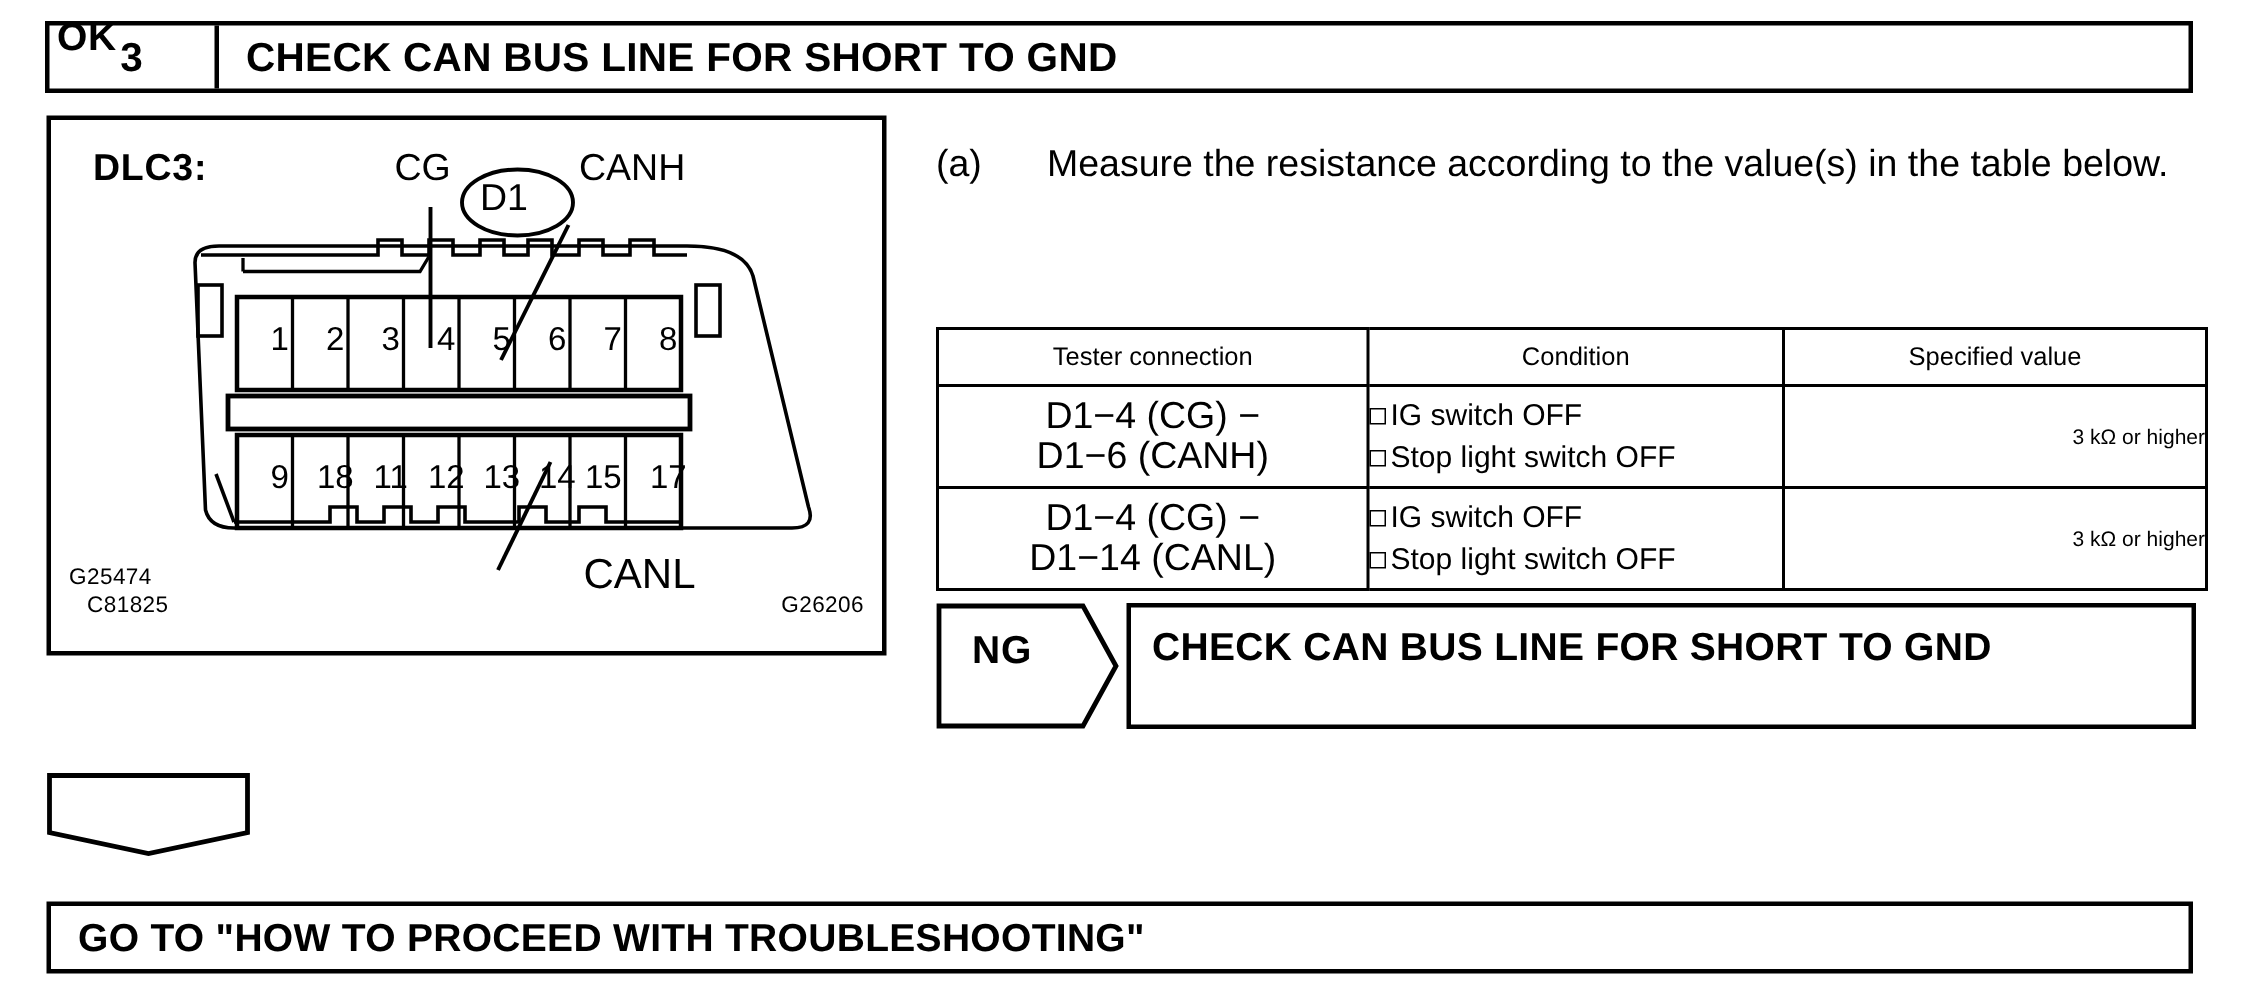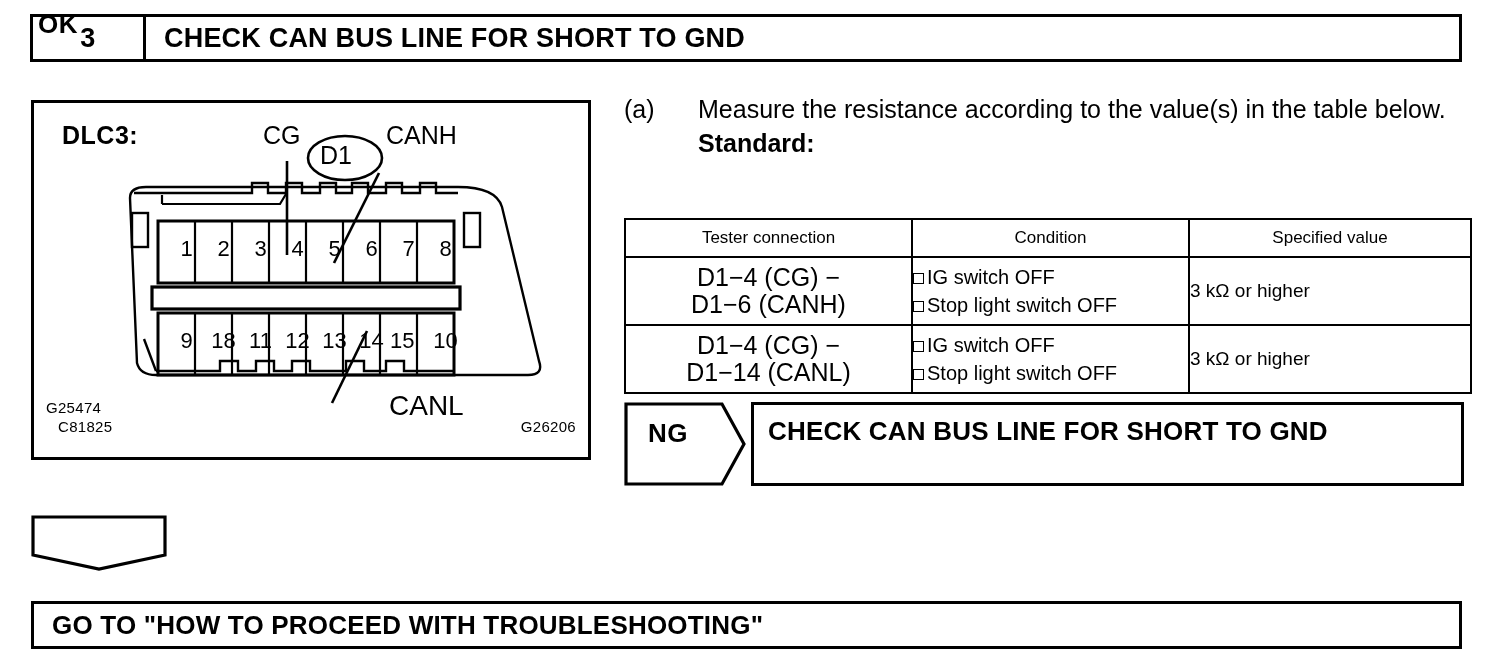--- a/index.html
+++ b/index.html
@@ -45,21 +45,21 @@
     padding-left: 18px;
     font-size: 27px;
     font-weight: bold;
     letter-spacing: 0.2px;
   }
 
   
   .figure-panel {
     position: absolute;
     left: 31px;
-    top: 100px;
+    top: 77px;
     width: 560px;
     height: 360px;
     border: 3px solid #000;
     box-sizing: border-box;
     background: #fff;
   }
   .fig-label {
     position: absolute;
     left: 28px;
     top: 18px;
@@ -157,23 +157,23 @@
   }
   .cell-cond {
     height: 66px;
     vertical-align: middle;
     font-size: 20px;
     line-height: 28px;
     padding-left: 12px;
   }
   .cell-spec {
     height: 66px;
-    text-align: left;
+    text-align: right;
     vertical-align: middle;
-    font-size: 19px;
+    font-size: 14px;
   }
   .bullet-box {
     display: inline-block;
     width: 11px;
     height: 11px;
     border: 1.6px solid #000;
     box-sizing: border-box;
     margin-right: 3px;
     vertical-align: 0px;
   }
@@ -322,38 +322,37 @@
   <div style="position:absolute;left:356px;top:133px;width:37px;text-align:center;font-size:22px;">7</div>
   <div style="position:absolute;left:393px;top:133px;width:37px;text-align:center;font-size:22px;">8</div>
 
   <div style="position:absolute;left:134px;top:225px;width:37px;text-align:center;font-size:22px;">9</div>
   <div style="position:absolute;left:171px;top:225px;width:37px;text-align:center;font-size:22px;">18</div>
   <div style="position:absolute;left:208px;top:225px;width:37px;text-align:center;font-size:22px;">11</div>
   <div style="position:absolute;left:245px;top:225px;width:37px;text-align:center;font-size:22px;">12</div>
   <div style="position:absolute;left:282px;top:225px;width:37px;text-align:center;font-size:22px;">13</div>
   <div style="position:absolute;left:319px;top:225px;width:37px;text-align:center;font-size:22px;">14</div>
   <div style="position:absolute;left:356px;top:225px;width:37px;text-align:left;font-size:22px;">15</div>
-  <div style="position:absolute;left:393px;top:225px;width:37px;text-align:center;font-size:22px;">10</div>
+  <div style="position:absolute;left:393px;top:225px;width:37px;text-align:center;font-size:22px;">17</div>
 
   <div style="position:absolute;left:229px;top:18px;font-size:25px;">CG</div>
   <div style="position:absolute;left:286px;top:38px;font-size:25px;text-align:right;">D1</div>
   <div style="position:absolute;left:352px;top:18px;font-size:25px;">CANH</div>
   <div style="position:absolute;left:355px;top:287px;font-size:28px;">CANL</div>
 
   <div class="code-g25474">G25474</div>
   <div class="code-c81825">C81825</div>
   <div class="code-g26206">G26206</div>
 </div>
 
 <div class="instruction">
   <div class="instr-row">
     <div class="instr-marker">(a)</div>
     <div class="instr-text">Measure the resistance according to the value(s) in the table below.</div>
   </div>
-  <div class="standard-label">Standard:</div>
 </div>
 
 <table class="spec-table">
   <thead>
     <tr>
       <th class="col-tester">Tester connection</th>
       <th class="col-cond">Condition</th>
       <th class="col-spec">Specified value</th>
     </tr>
   </thead>

